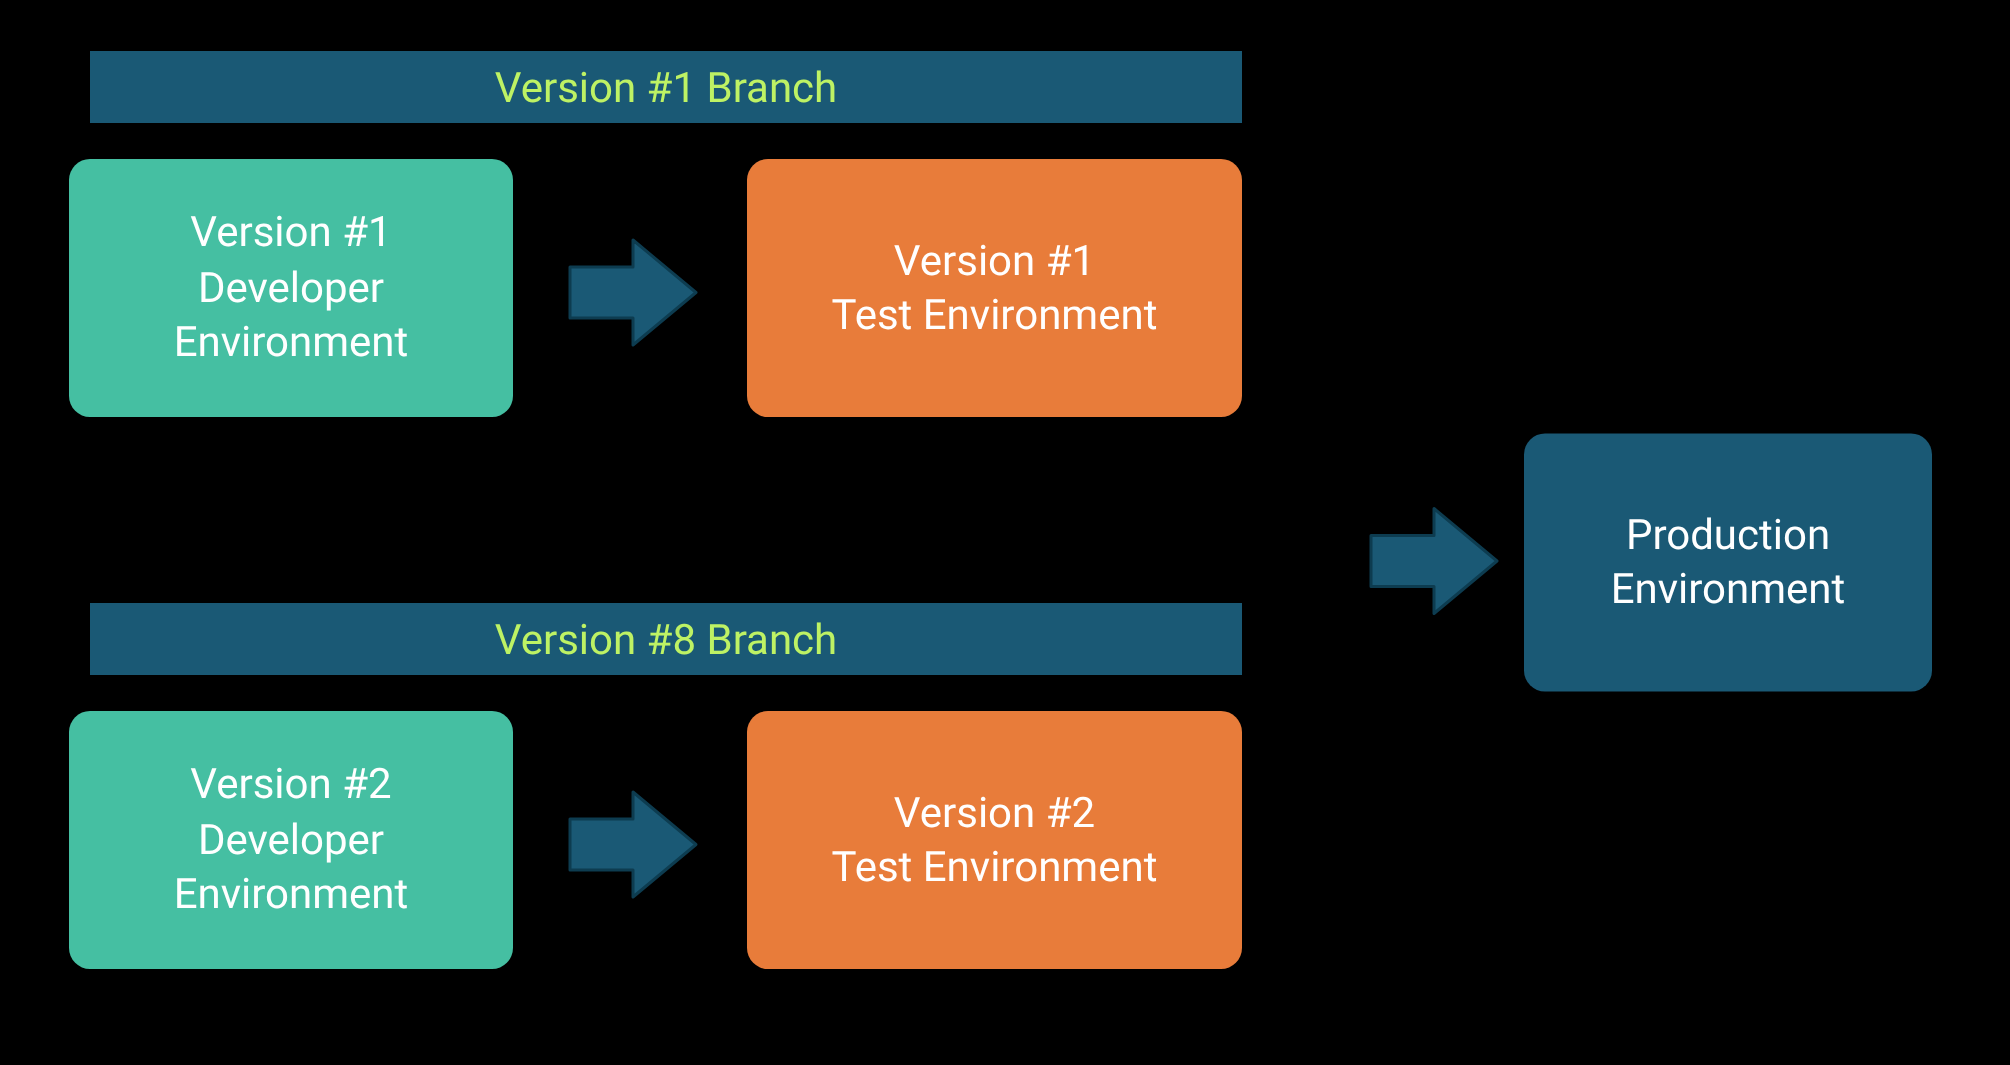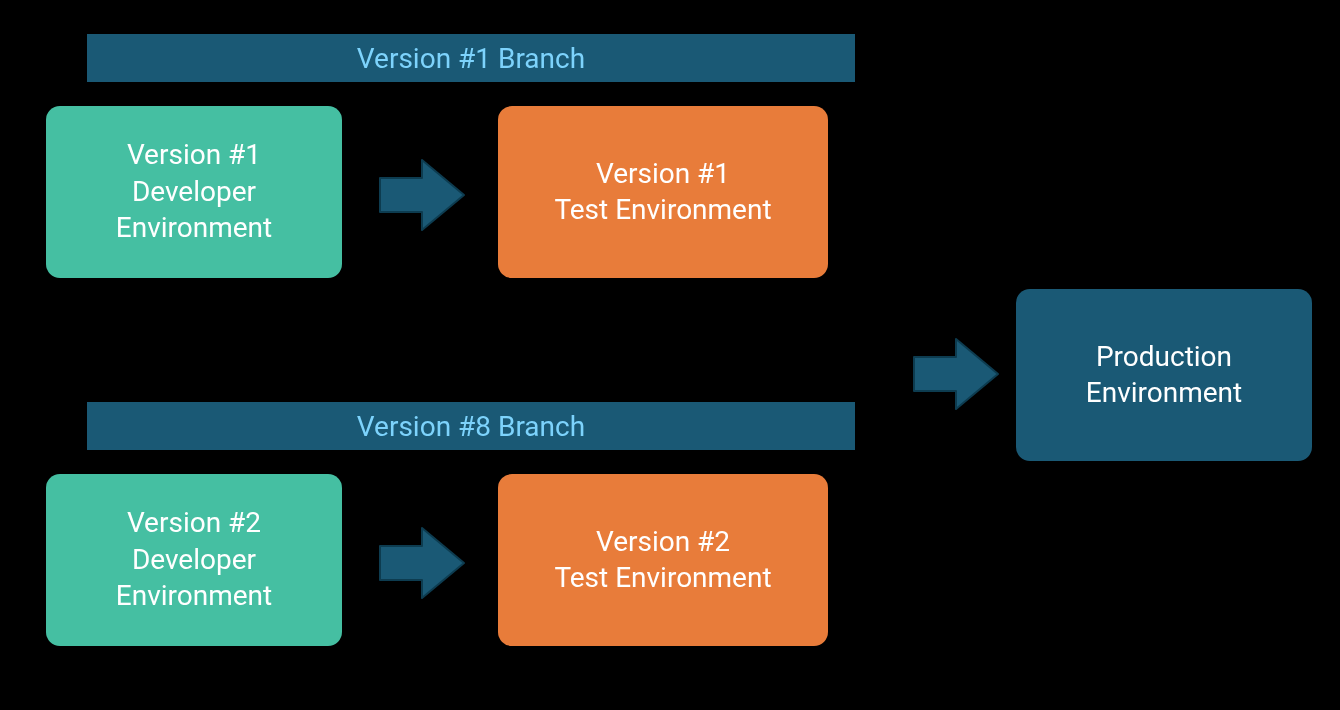--- a/index.html
+++ b/index.html
@@ -6,27 +6,26 @@
   body {
     background: #000;
     width: 1340px;
     height: 710px;
     position: relative;
     font-family: -apple-system, BlinkMacSystemFont, "Segoe UI", Roboto, Helvetica, Arial, sans-serif;
   }
   .branch-header {
     position: absolute;
     background: #1a5975;
-    color: #7dd3fc;
+    color: #bef264;
     font-size: 28px;
     display: flex;
     align-items: center;
     justify-content: center;
     font-weight: 400;
-    margin-left: 27px;
   }
   .box {
     position: absolute;
     border-radius: 14px;
     color: #fff;
     display: flex;
     align-items: center;
     justify-content: center;
     text-align: center;
     font-size: 28px;
@@ -68,13 +67,13 @@
 </div>
 
 <div class="box test" style="left:498px; top:474px; width:330px; height:172px;">Version #2<br>Test Environment</div>
 
 <div class="arrow" style="left:912px; top:335px;">
   <svg width="90" height="78" viewBox="0 0 90 78">
     <polygon points="2,22 44,22 44,4 86,39 44,74 44,56 2,56" fill="#1a5975" stroke="#0d3c50" stroke-width="2" stroke-linejoin="round"></polygon>
   </svg>
 </div>
 
-<div class="box prod" style="left:1016px; top:289px; width:296px; height:172px;">Production<br>Environment</div>
+<div class="box prod" style="left:1016px; top:289px; width:272px; height:172px;">Production<br>Environment</div>
 
 </body></html>

